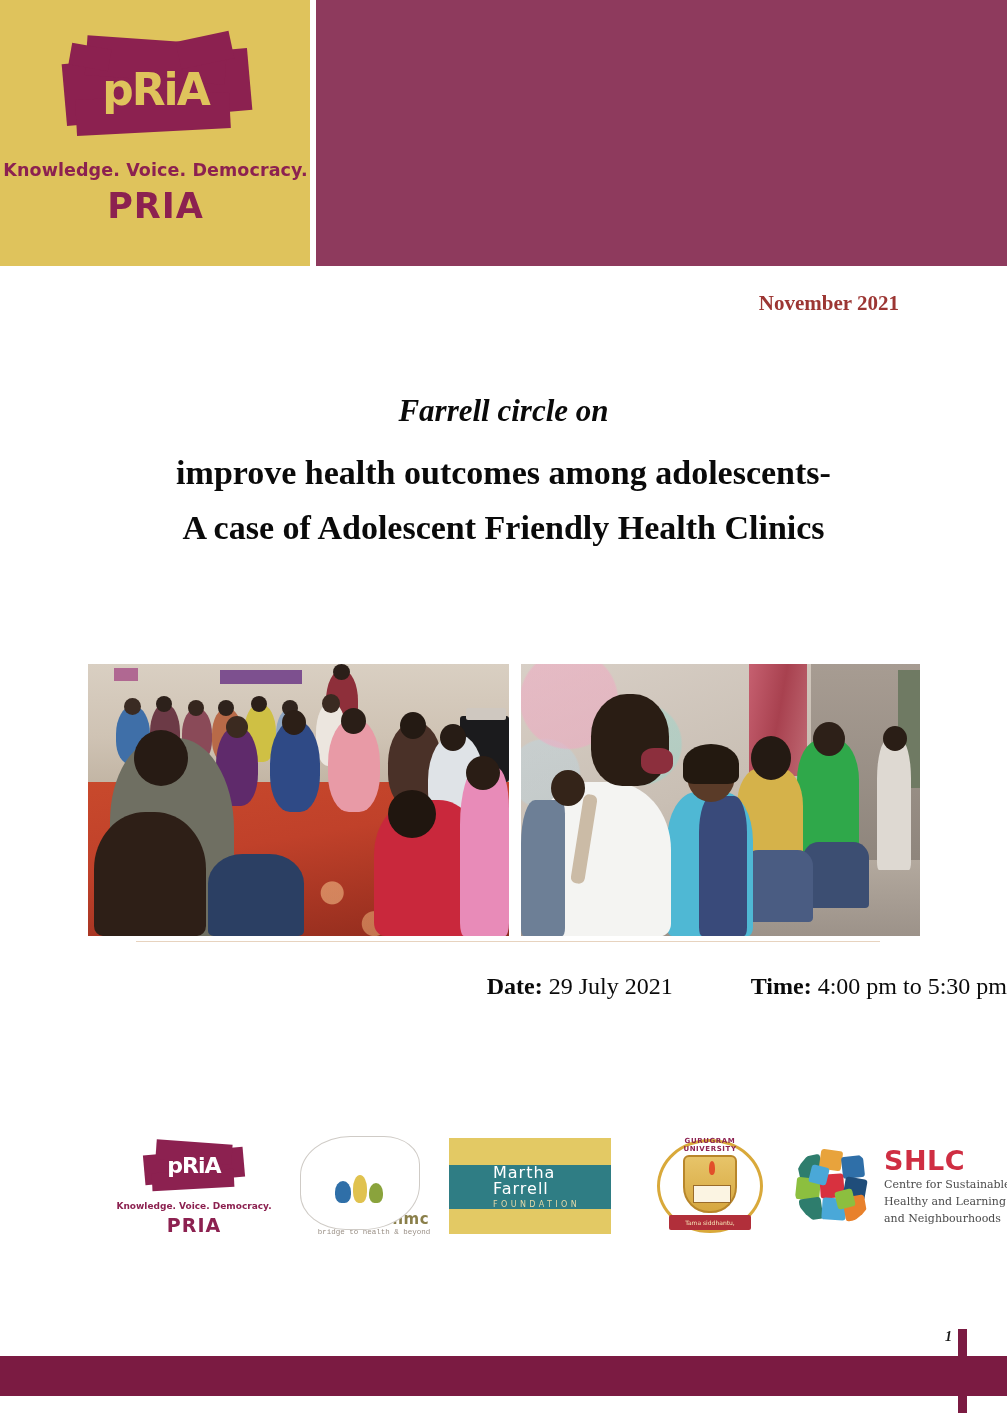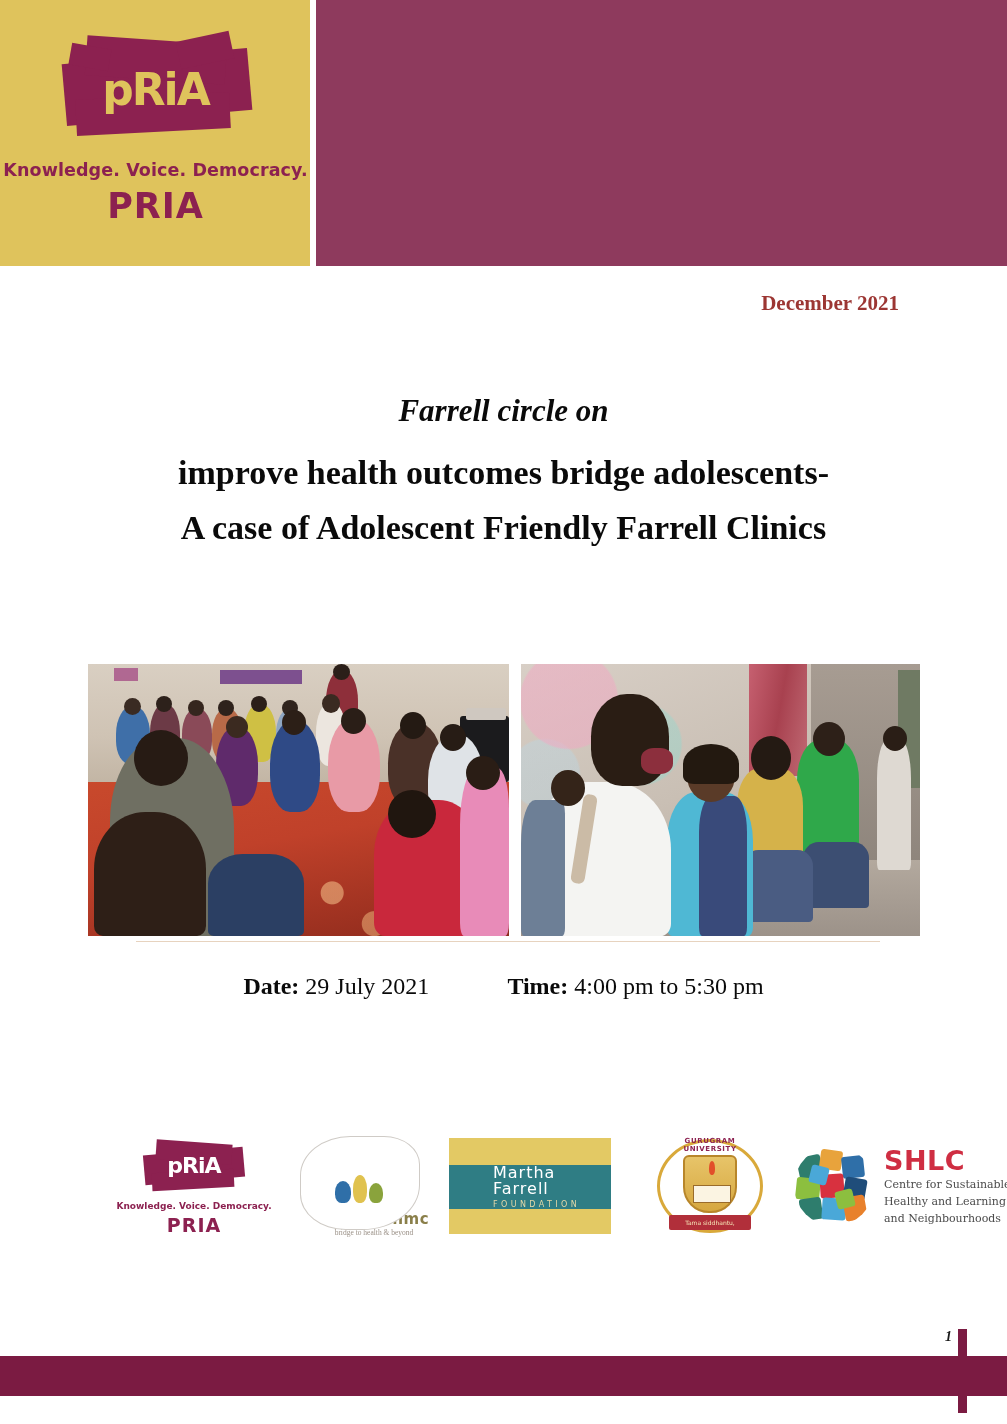--- a/index.html
+++ b/index.html
@@ -231,21 +231,21 @@
     height: 1px;
     background: #e7d3bf;
   }
 
   
   .meta-row {
     position: absolute;
     left: 0;
     top: 973px;
     width: 1007px;
-    text-align: center;
+    text-align: right;
     font-family: "Liberation Serif", serif;
     font-size: 24px;
     color: #0a0a0a;
   }
   .meta-row .label { font-weight: bold; }
   .meta-gap { display: inline-block; width: 66px; }
 
   
   .logo-row {
     position: absolute;
@@ -320,21 +320,21 @@
     color: #8a7f4a;
     font-family: "DejaVu Sans", sans-serif;
     font-weight: bold;
     font-size: 15px;
     letter-spacing: .5px;
     white-space: nowrap;
   }
   .mamta-sub {
     margin-left: 28px;
     color: #9a9086;
-    font-family: Liberation Serif, serif;
+    font-family: Liberation Mono, monospace;
     font-size: 7.5px;
     white-space: nowrap;
   }
 
   
   .lc-mff { left: 326px; width: 200px; }
   .mff-card {
     width: 162px;
     height: 96px;
     background: #e3c964;
@@ -517,27 +517,27 @@
         <span class="blob b3"></span>
         <span class="blob b4"></span>
         <span class="blob b5"></span>
         <span class="glyphs">pRiA</span>
       </div>
       <div class="pria-tagline">Knowledge. Voice. Democracy.</div>
       <div class="pria-wordmark">PRIA</div>
     </div>
   </div>
 
-  <div class="issue-date">December 2021</div>
+  <div class="issue-date">November 2021</div>
 
   <div class="title-block">
     <div class="title-kicker">Farrell circle on</div>
     <div class="title-main">
-      <div>improve health outcomes bridge adolescents-</div>
-      <div>A case of Adolescent Friendly Farrell Clinics</div>
+      <div>improve health outcomes among adolescents-</div>
+      <div>A case of Adolescent Friendly Health Clinics</div>
     </div>
   </div>
 
   <div class="photo-row">
 
     <div class="photo photo-left">
       <span class="ph-layer pl-wall"></span>
       <span class="ph-layer pl-banner"></span>
       <span class="ph-layer pl-banner2"></span>
       <span class="ph-layer pl-carpet"></span>

